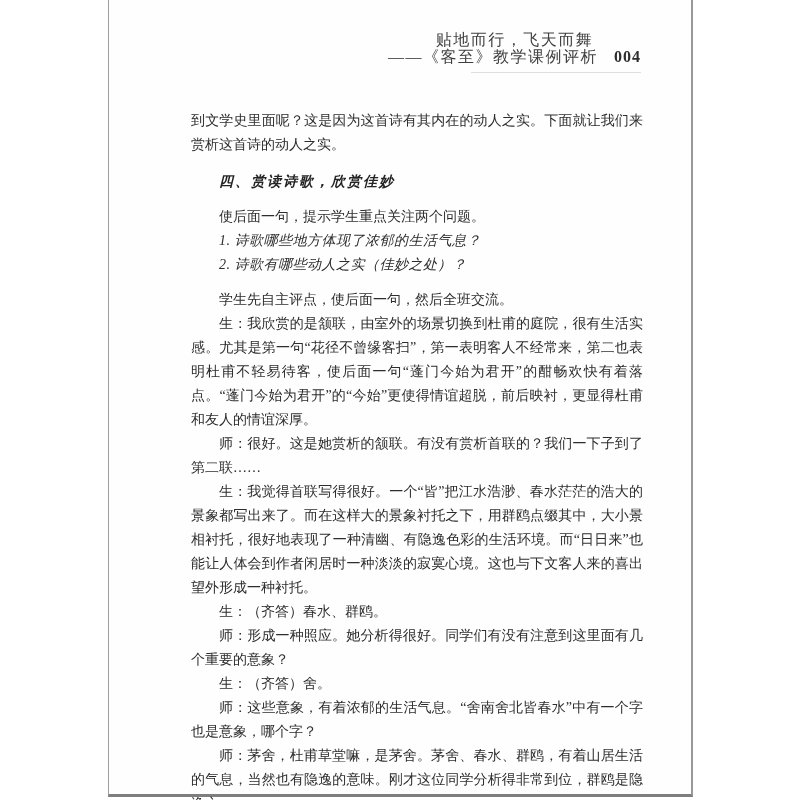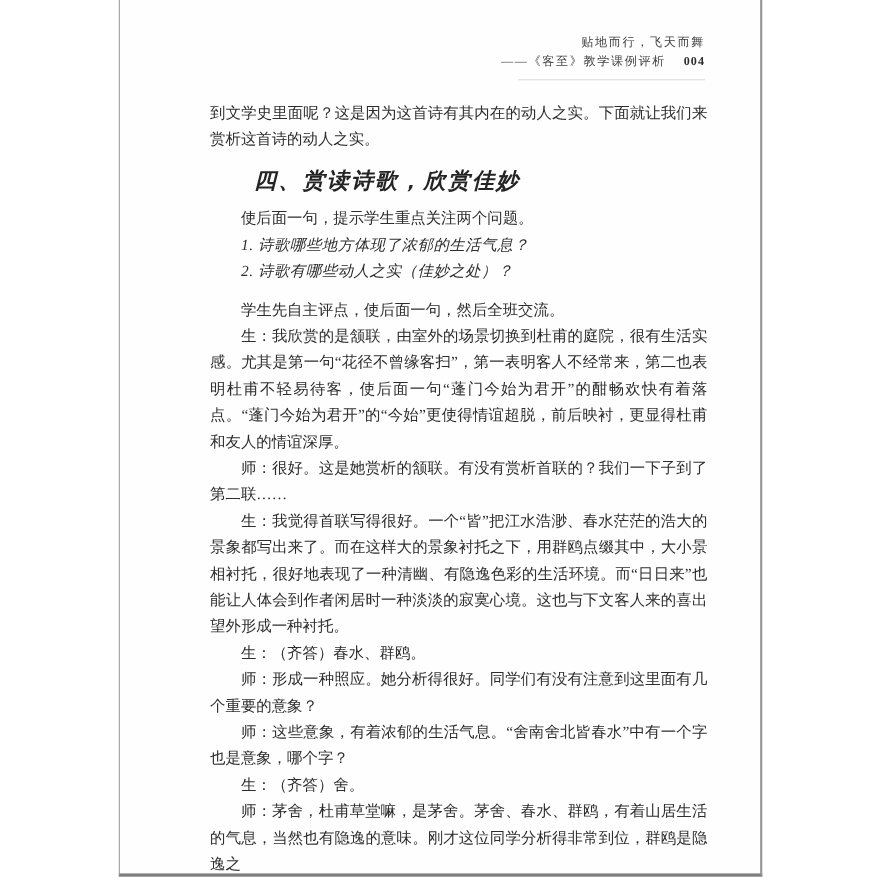--- a/index.html
+++ b/index.html
@@ -28,22 +28,22 @@
     background: #fefefe;
     border-left: 1px solid #9e9e9e;
     border-right: 2px solid #989898;
     border-bottom: 3px solid #7e7e7e;
   }
   
   .page-header {
     position: absolute;
     top: 31px;
     right: 50px;
-    text-align: right;
-    font-size: 11px;
+    text-align: center;
+    font-size: 16px;
     line-height: 17px;
     color: #3f3f3f;
     letter-spacing: 1.5px;
     white-space: nowrap;
   }
   .page-number {
     font-weight: bold;
     letter-spacing: 1px;
     margin-left: 16px;
     color: #2e2e2e;
@@ -61,25 +61,25 @@
     position: absolute;
     left: 82px;
     top: 92px;
     width: 452px;
     font-size: 14px;
     line-height: 24px;
     color: #2d2d2d;
     text-align: justify;
   }
   .para { text-indent: 2em; }
-  .para.no-indent { text-indent: 0; }
+  .para.no-indent { text-indent: 0; margin-top: 17px; }
   .heading {
     font-weight: bold;
     font-style: italic;
-    font-size: 20px;
+    font-size: 14px;
     text-indent: 2em;
     letter-spacing: 2px;
     margin: 13px 0 11px 0;
     color: #242424;
   }
   .question {
     font-style: italic;
     text-indent: 2em;
     letter-spacing: 0.5px;
   }
@@ -106,19 +106,19 @@
       <div class="heading">四、赏读诗歌，欣赏佳妙</div>
       <div class="para">使后面一句，提示学生重点关注两个问题。</div>
       <div class="question first">1. 诗歌哪些地方体现了浓郁的生活气息？</div>
       <div class="question last">2. 诗歌有哪些动人之实（佳妙之处）？</div>
       <div class="para">学生先自主评点，使后面一句，然后全班交流。</div>
       <div class="para">生：我欣赏的是颔联，由室外的场景切换到杜甫的庭院，很有生活实感。尤其是第一句“花径不曾缘客扫”，第一表明客人不经常来，第二也表明杜甫不轻易待客，使后面一句“蓬门今始为君开”的酣畅欢快有着落点。“蓬门今始为君开”的“今始”更使得情谊超脱，前后映衬，更显得杜甫和友人的情谊深厚。</div>
       <div class="para">师：很好。这是她赏析的颔联。有没有赏析首联的？我们一下子到了第二联……</div>
       <div class="para">生：我觉得首联写得很好。一个“皆”把江水浩渺、春水茫茫的浩大的景象都写出来了。而在这样大的景象衬托之下，用群鸥点缀其中，大小景相衬托，很好地表现了一种清幽、有隐逸色彩的生活环境。而“日日来”也能让人体会到作者闲居时一种淡淡的寂寞心境。这也与下文客人来的喜出望外形成一种衬托。</div>
       <div class="para">生：（齐答）春水、群鸥。</div>
       <div class="para">师：形成一种照应。她分析得很好。同学们有没有注意到这里面有几个重要的意象？</div>
+      <div class="para">生：（齐答）舍。</div>
       <div class="para">师：这些意象，有着浓郁的生活气息。“舍南舍北皆春水”中有一个字也是意象，哪个字？</div>
-      <div class="para">生：（齐答）舍。</div>
       <div class="para">师：茅舍，杜甫草堂嘛，是茅舍。茅舍、春水、群鸥，有着山居生活的气息，当然也有隐逸的意味。刚才这位同学分析得非常到位，群鸥是隐逸之</div>
     </div>
 
   </div>
 </div>
 
 </body></html>

